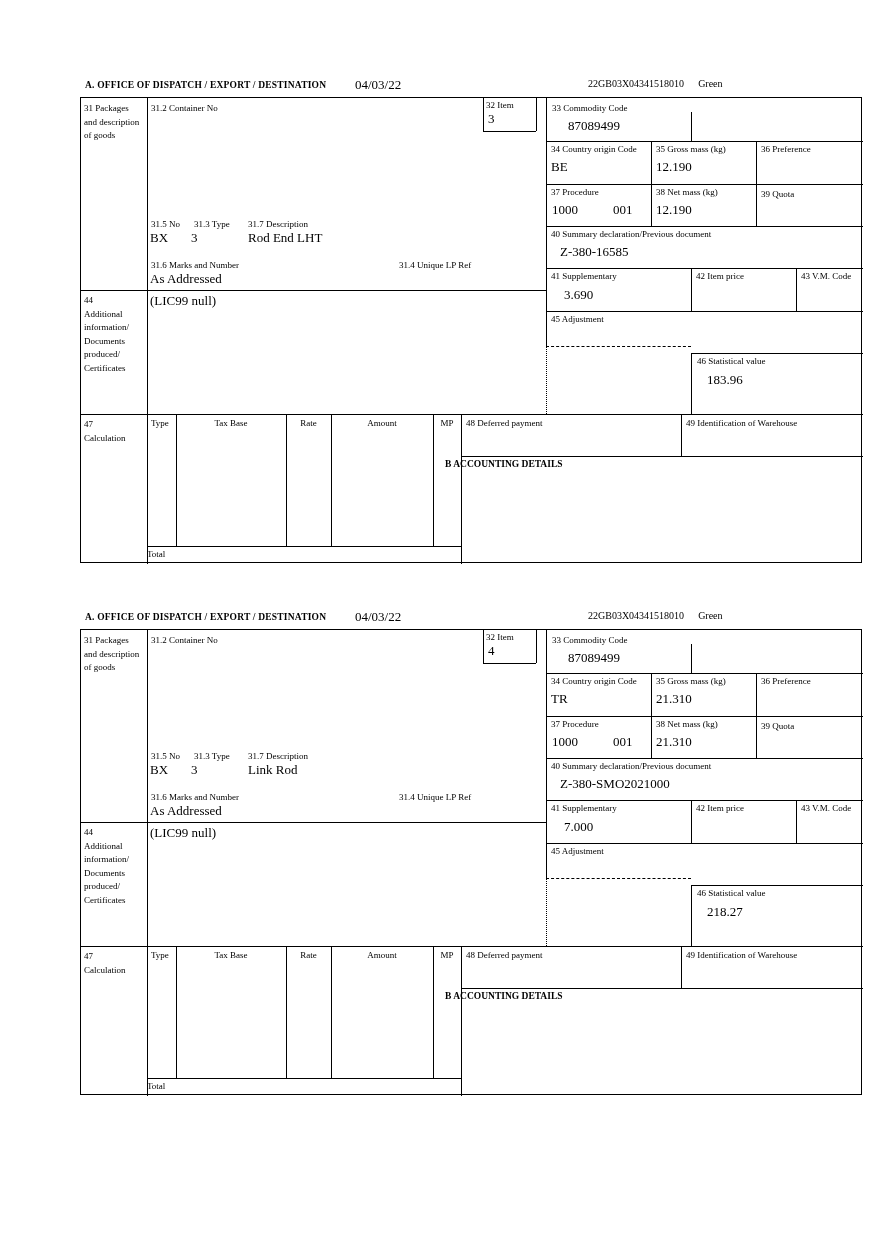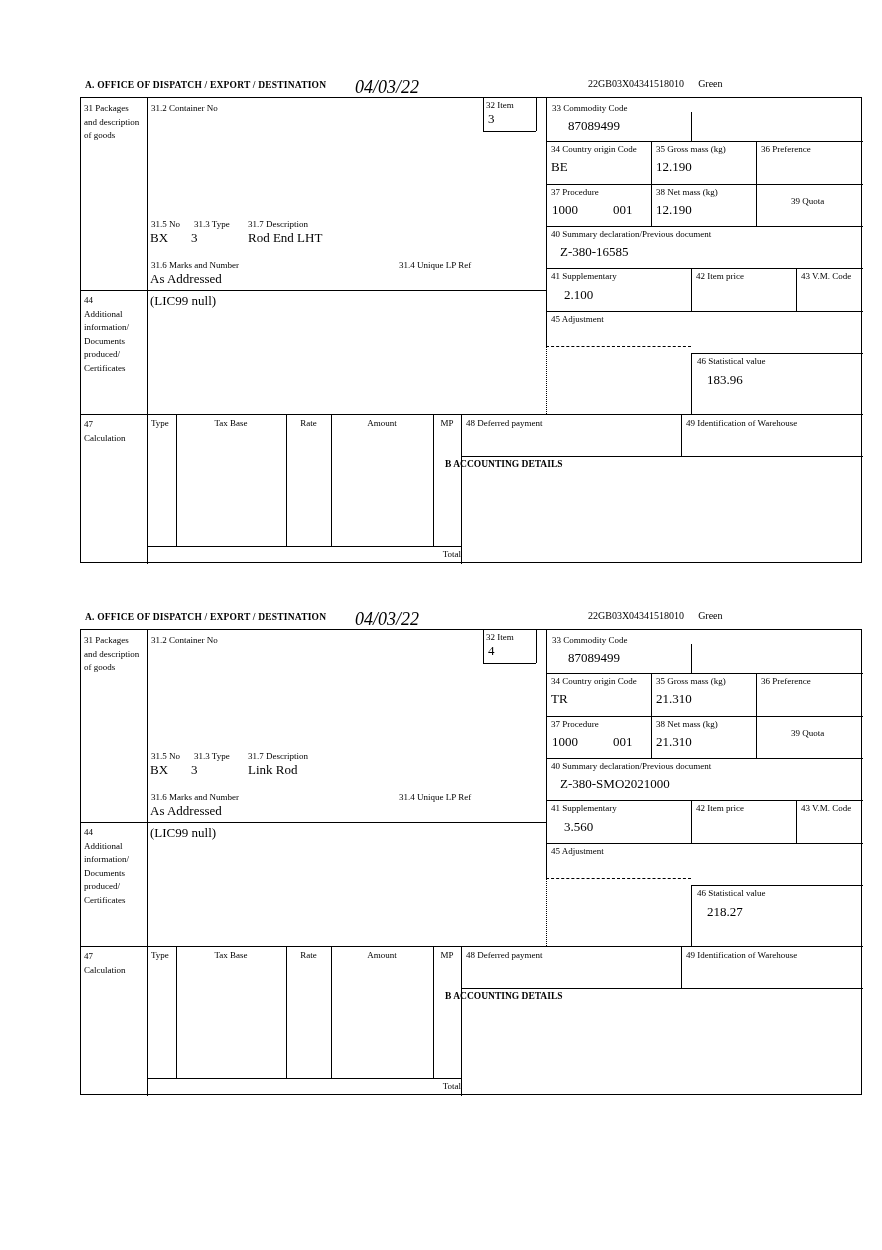--- a/index.html
+++ b/index.html
@@ -11,21 +11,21 @@
   }
   #page { position:absolute; left:0; top:0; width:882px; height:1250px; background:#fff; }
   .section { position:absolute; left:0; width:882px; height:566px; }
   .t { position:absolute; white-space:nowrap; }
   .s { font-size:9px; }
   .v { font-size:13px; }
   .wrap { white-space:normal; }
   .blk { display:block; }
 
   .hdr-label { left:85px; top:80px; font-size:9.5px; font-weight:bold; letter-spacing:0.2px; }
-  .hdr-date  { left:355px; top:77px; font-size:18px;font-style:italic; }
+  .hdr-date  { left:355px; top:77px; font-size:13px; }
   .hdr-ref   { left:588px; top:78px; font-size:10px; }
   .hdr-ref .status { margin-left:14px; }
 
   .fb { position:absolute; left:80px; top:97px; width:782px; height:466px; border:1px solid #000; }
   .fb > div { position:absolute; }
 
   .vl { width:0; border-left:1px solid #000; }
   .hl { height:0; border-top:1px solid #000; }
 
   
@@ -69,21 +69,21 @@
   .lbl-34   { left:470px; top:46px; }
   .val-ctry { left:470px; top:61px; }
   .lbl-35   { left:575px; top:46px;text-align:center; }
   .val-gross{ left:575px; top:61px; }
   .lbl-36   { left:680px; top:46px; }
   .lbl-37   { left:470px; top:89px; }
   .val-proc { left:471px; top:104px; }
   .val-proce{ left:532px; top:104px; }
   .lbl-38   { left:575px; top:89px; }
   .val-net  { left:575px; top:104px; }
-  .lbl-39   { left:680px; top:98px;margin-left:30px; }
+  .lbl-39   { left:680px; top:91px; }
   .lbl-40   { left:470px; top:131px; }
   .val-summ { left:479px; top:146px; }
   .lbl-31_5 { left:70px;  top:121px; }
   .lbl-31_3 { left:113px; top:121px; }
   .lbl-31_7 { left:167px; top:121px; }
   .val-pkno { left:69px;  top:132px; }
   .val-pkty { left:110px; top:132px; }
   .val-desc { left:167px; top:132px; }
   .lbl-31_6 { left:70px;  top:162px; }
   .lbl-31_4 { left:318px; top:162px; }
@@ -99,21 +99,21 @@
   .val-stat { left:626px; top:274px; }
   .lbl-47   { left:3px; top:320px; width:58px; line-height:1.5; }
   .lbl-type { left:70px;  top:320px; }
   .lbl-txbs { left:95px;  top:320px; width:110px; text-align:center; }
   .lbl-rate { left:205px; top:320px; width:45px;  text-align:center; }
   .lbl-amnt { left:250px; top:320px; width:102px; text-align:center; }
   .lbl-mp   { left:352px; top:320px; width:28px;  text-align:center; }
   .lbl-48   { left:385px; top:320px; }
   .lbl-49   { left:605px; top:320px; }
   .lbl-acct { left:364px; top:361px; font-size:9.5px; font-weight:bold; }
-  .lbl-totl { left:66px; top:451px; width:314px; text-align:right; }
+  .lbl-totl { left:66px; top:451px; width:314px; text-align:left; }
 </style>
 </head>
 <body>
 
 <div id="page">
 
   <div class="section" style="top:0px">
     <div class="t hdr-label">A. OFFICE OF DISPATCH / EXPORT / DESTINATION</div>
     <div class="t hdr-date">04/03/22</div>
     <div class="t hdr-ref"><span>22GB03X04341518010</span><span class="status">Green</span></div>
@@ -172,21 +172,21 @@
       <div class="t s lbl-31_5">31.5 No</div>
       <div class="t s lbl-31_3">31.3 Type</div>
       <div class="t s lbl-31_7">31.7 Description</div>
       <div class="t v val-pkno">BX</div>
       <div class="t v val-pkty">3</div>
       <div class="t v val-desc">Rod End LHT</div>
       <div class="t s lbl-31_6">31.6 Marks and Number</div>
       <div class="t s lbl-31_4">31.4 Unique LP Ref</div>
       <div class="t v val-mark">As Addressed</div>
       <div class="t s lbl-41">41 Supplementary</div>
-      <div class="t v val-supp">2.100</div>
+      <div class="t v val-supp">3.690</div>
       <div class="t s lbl-42">42 Item price</div>
       <div class="t s lbl-43">43 V.M. Code</div>
       <div class="t s wrap lbl-44">
           <span class="blk">44</span>
           <span class="blk">Additional information/ Documents produced/ Certificates</span>
         </div>
       <div class="t v val-addl">(LIC99 null)</div>
       <div class="t s lbl-45">45 Adjustment</div>
       <div class="t s lbl-46">46 Statistical value</div>
       <div class="t v val-stat">183.96</div>
@@ -265,21 +265,21 @@
       <div class="t s lbl-31_5">31.5 No</div>
       <div class="t s lbl-31_3">31.3 Type</div>
       <div class="t s lbl-31_7">31.7 Description</div>
       <div class="t v val-pkno">BX</div>
       <div class="t v val-pkty">3</div>
       <div class="t v val-desc">Link Rod</div>
       <div class="t s lbl-31_6">31.6 Marks and Number</div>
       <div class="t s lbl-31_4">31.4 Unique LP Ref</div>
       <div class="t v val-mark">As Addressed</div>
       <div class="t s lbl-41">41 Supplementary</div>
-      <div class="t v val-supp">3.560</div>
+      <div class="t v val-supp">7.000</div>
       <div class="t s lbl-42">42 Item price</div>
       <div class="t s lbl-43">43 V.M. Code</div>
       <div class="t s wrap lbl-44">
           <span class="blk">44</span>
           <span class="blk">Additional information/ Documents produced/ Certificates</span>
         </div>
       <div class="t v val-addl">(LIC99 null)</div>
       <div class="t s lbl-45">45 Adjustment</div>
       <div class="t s lbl-46">46 Statistical value</div>
       <div class="t v val-stat">218.27</div>

